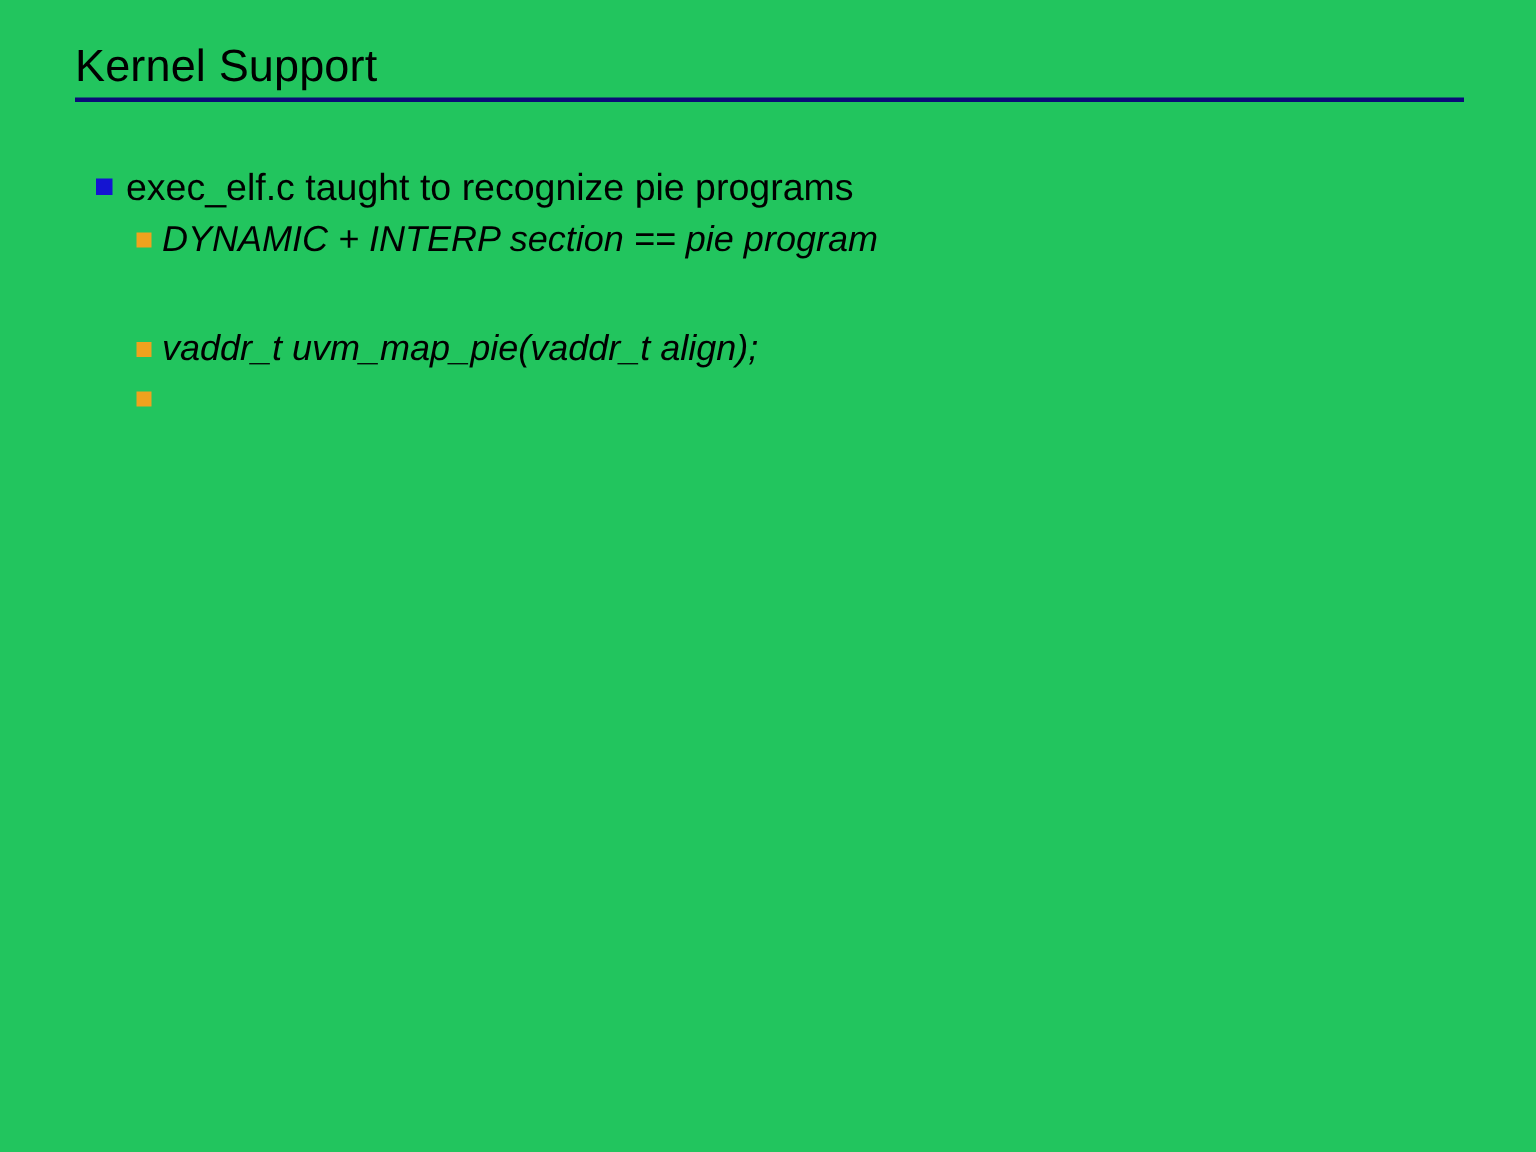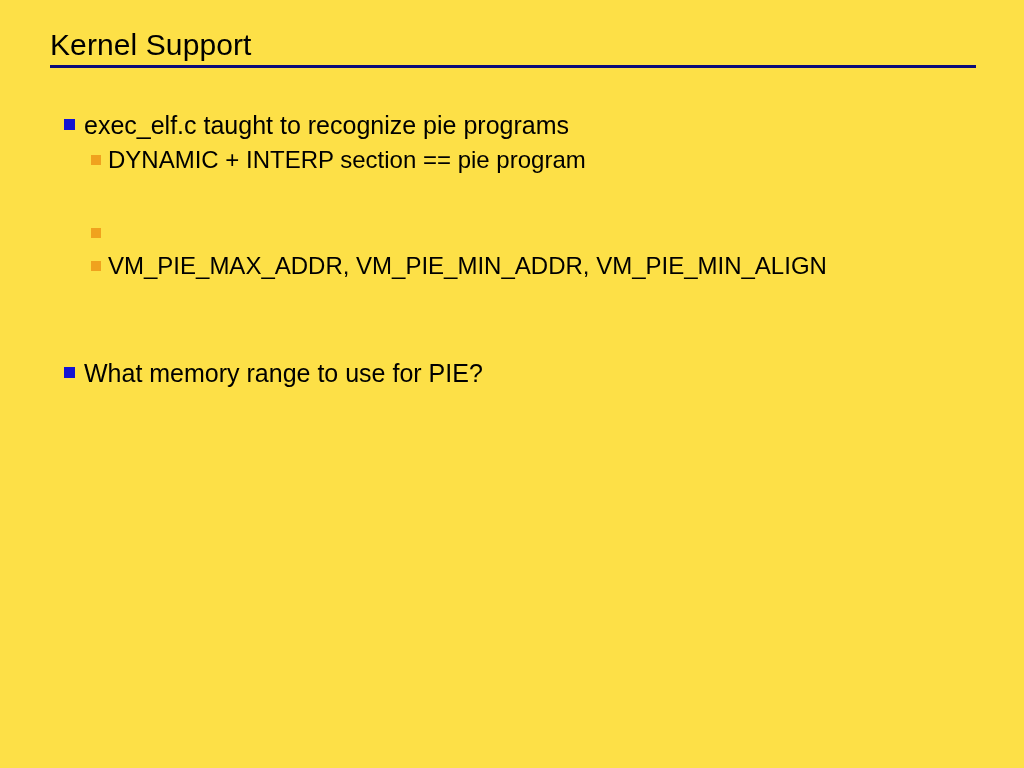--- a/index.html
+++ b/index.html
@@ -12,21 +12,21 @@
     height: 768px;
     font-family: "Liberation Sans", sans-serif;
     color: #000000;
     overflow: hidden;
     position: relative;
   }
 
   .slide {
     position: absolute;
     inset: 0;
-    background: #fde047;
+    background: #22c55e;
   }
 
   
   .title-block {
     position: absolute;
     left: 50px;
     top: 28px;
     width: 926px;
   }
   .slide-title {
@@ -95,20 +95,21 @@
     left: 91px;
     top: 12px;
     width: 10px;
     height: 10px;
     background: #f0a21e;
   }
   .lvl2 .text {
     font-size: 24px;
     line-height: 33px;
     color: #000000;
+    font-style: italic;
   }
 
   
   .gap-lg { height: 40px; }
   .gap-md { height: 36px; }
   .gap-sm { height: 38px; }
 </style>
 </head>
 <body style="background: rgb(255, 255, 255);">
 
@@ -127,30 +128,26 @@
     </div>
     <div class="bullet lvl2">
       <span class="marker" style="background: rgb(240, 162, 30);"></span>
       <span class="text">DYNAMIC + INTERP section == pie program</span>
     </div>
 
     <div class="gap-lg"></div>
 
     <div class="bullet lvl2">
       <span class="marker" style="background: rgb(240, 162, 30);"></span>
+      <span class="text">vaddr_t uvm_map_pie(vaddr_t align);</span>
     </div>
     <div class="bullet lvl2">
       <span class="marker" style="background: rgb(240, 162, 30);"></span>
-      <span class="text">VM_PIE_MAX_ADDR, VM_PIE_MIN_ADDR, VM_PIE_MIN_ALIGN</span>
     </div>
 
     <div class="gap-md"></div>
 
 
     <div class="gap-sm"></div>
 
-    <div class="bullet lvl1">
-      <span class="marker" style="background: rgb(20, 20, 210);"></span>
-      <span class="text">What memory range to use for PIE?</span>
-    </div>
 
   </div>
 </div>
 
 </body></html>

